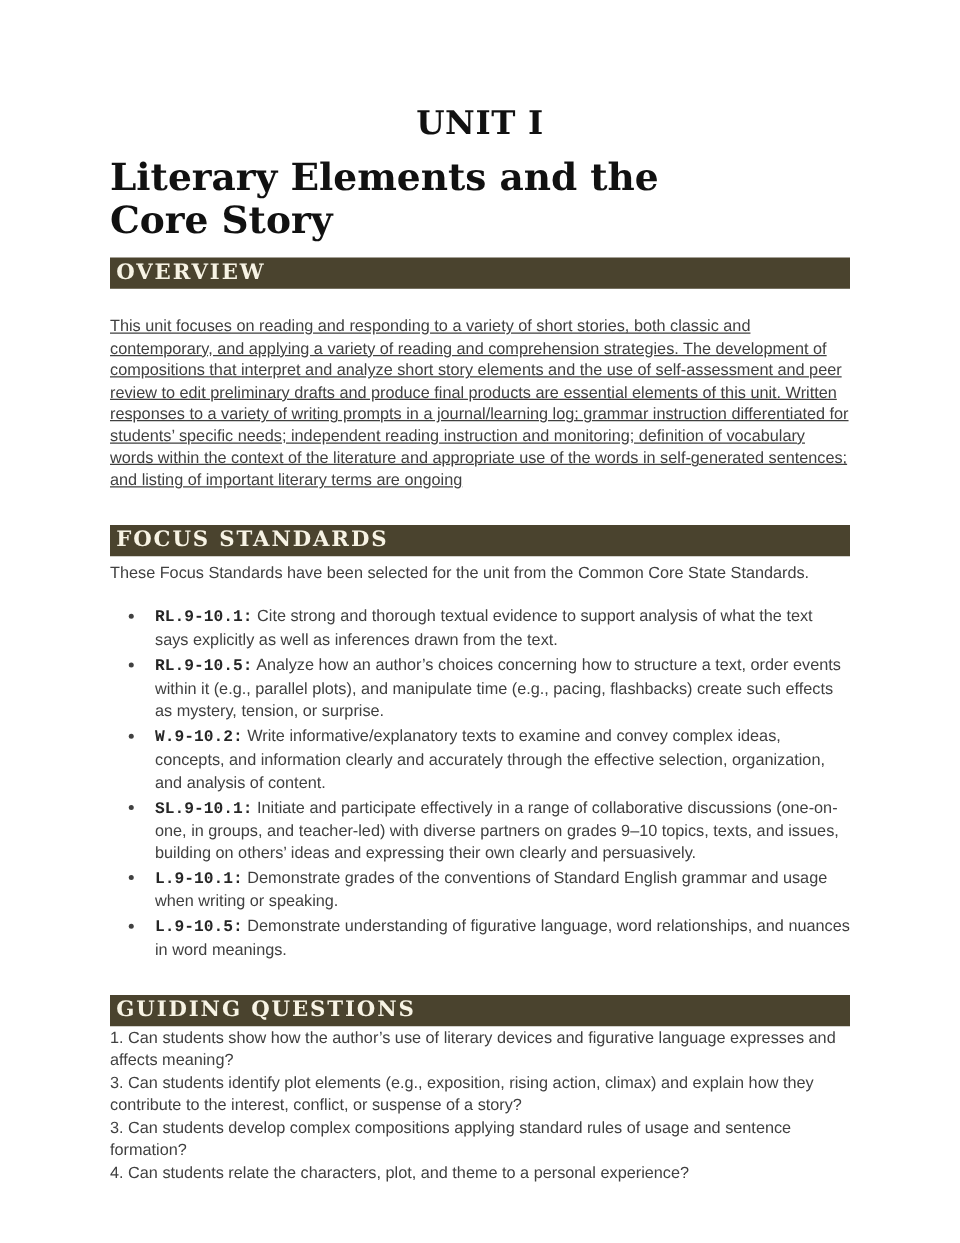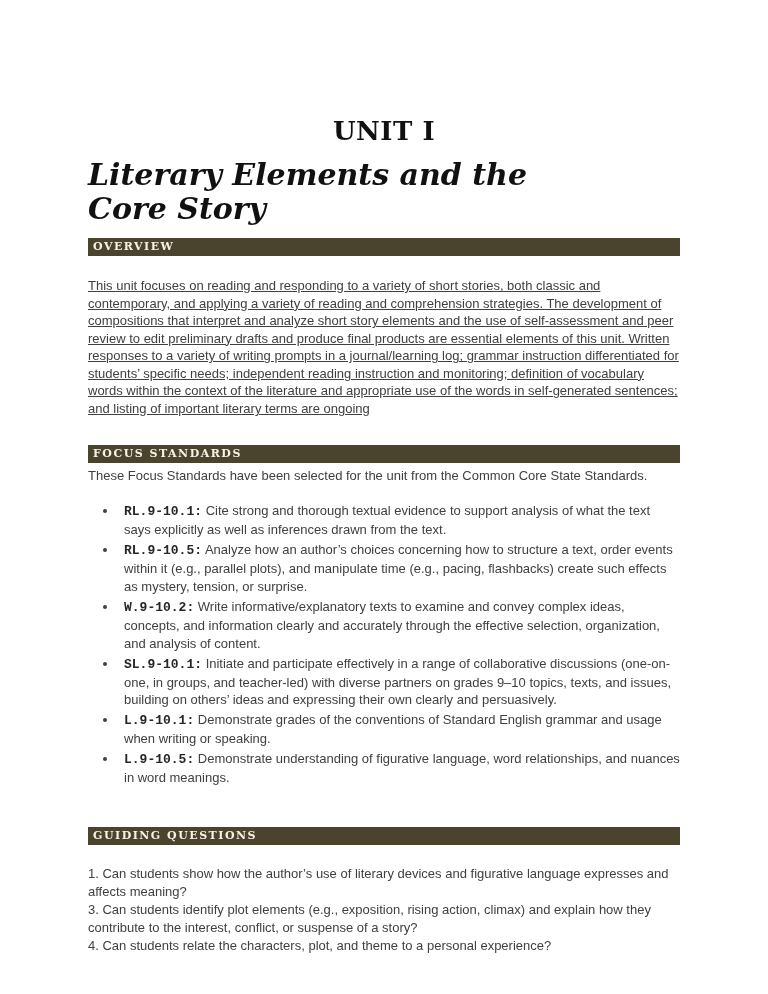--- a/index.html
+++ b/index.html
@@ -16,51 +16,50 @@
     font-family: "Liberation Sans", sans-serif;
     color: #404040;
   }
   .content {
     position: absolute;
     left: 88px;
     top: 0;
     width: 592px;
   }
   .unit-label {
-    margin-top: 116px;
+    margin-top: 84px;
     text-align: center;
     font-family: "DejaVu Serif", serif;
     font-weight: bold;
     font-size: 26px;
     color: #111111;
     letter-spacing: 0.5px;
   }
   .main-title {
     margin-top: 12px;
     font-family: "DejaVu Serif", serif;
     font-weight: bold;
     font-size: 30px;
     line-height: 1.12;
     color: #111111;
-    font-style: italic;
   }
   .section-bar {
     margin-top: 13px;
     background: #4a432e;
     color: #f7f3e4;
     font-family: "DejaVu Serif", serif;
     font-weight: bold;
-    font-size: 11px;
+    font-size: 17px;
     letter-spacing: 1.5px;
     padding: 2px 6px 3px 5px;
     box-sizing: border-box;
     width: 100%;
   }
   .bar-focus { margin-top: 27px; }
-  .bar-guiding { margin-top: 40px; }
+  .bar-guiding { margin-top: 27px; }
   .body-text {
     font-size: 13px;
     line-height: 1.35;
     color: #404040;
   }
   .overview-body { margin-top: 21px; text-decoration: underline; }
   .focus-intro { margin-top: 4px; }
   .standards-list {
     margin: 18px 0 0 0;
     padding-left: 30px;
@@ -71,21 +70,21 @@
     margin-bottom: 2px;
     font-size: 13px;
     line-height: 1.38;
     color: #404040;
   }
   .std-code {
     font-weight: bold;
     color: #262626;
     font-family: Liberation Mono, monospace;
   }
-  .questions { margin-top: 20px; }
+  .questions { }
   .question-line {
     font-size: 13px;
     line-height: 1.38;
     color: #404040;
     margin: 0;
   }
 </style>
 </head>
 <body>
 
@@ -126,17 +125,18 @@
       <li>
         <span class="std-code">L.9-10.5:</span><span> Demonstrate understanding of figurative language, word relationships, and nuances in word meanings.</span>
       </li>
     </ul>
 
     <div class="section-bar bar-guiding">GUIDING QUESTIONS</div>
 
     <div class="questions">
       <p class="question-line">1. Can students show how the author’s use of literary devices and figurative language expresses and affects meaning?</p>
       <p class="question-line">3. Can students identify plot elements (e.g., exposition, rising action, climax) and explain how they contribute to the interest, conflict, or suspense of a story?</p>
+      <p class="question-line">3. Can students develop complex compositions applying standard rules of usage and sentence formation?</p>
       <p class="question-line">4. Can students relate the characters, plot, and theme to a personal experience?</p>
     </div>
 
   </div>
 </div>
 
 </body></html>

